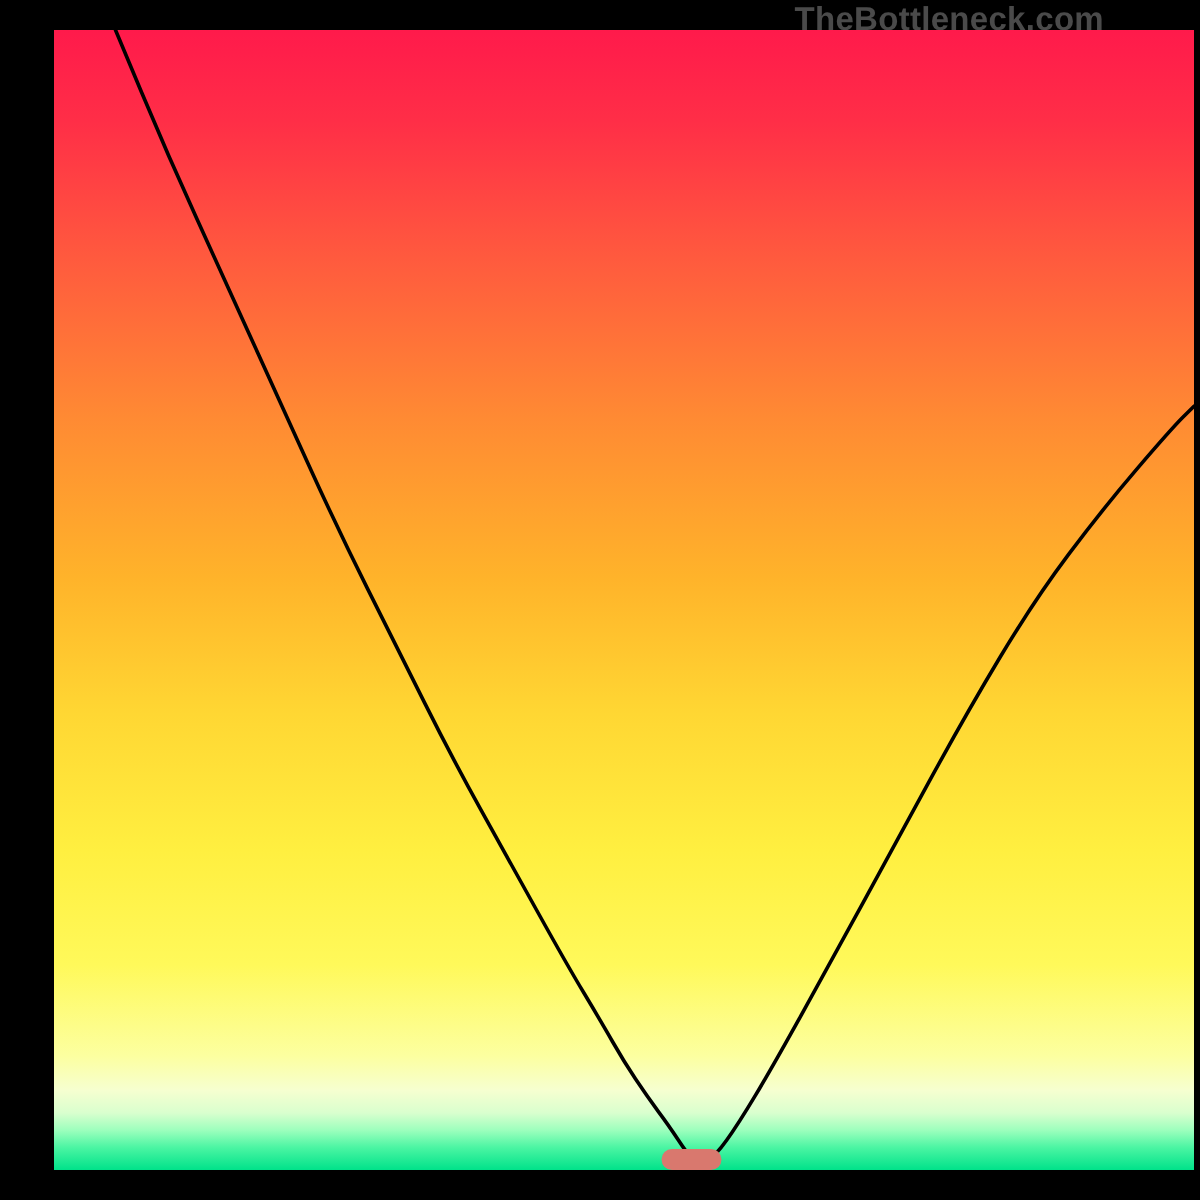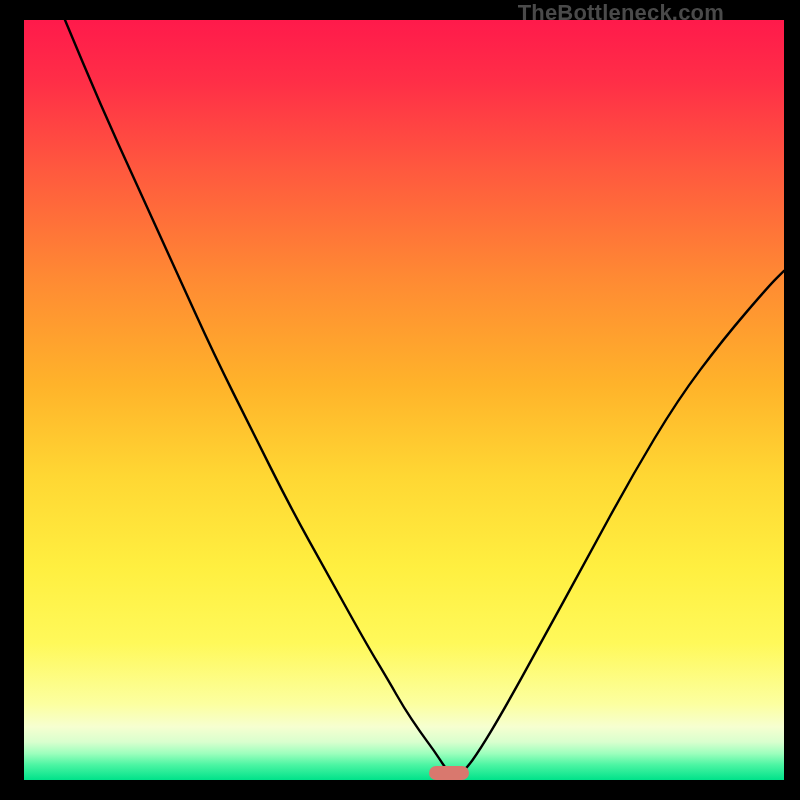--- a/index.html
+++ b/index.html
@@ -6,21 +6,21 @@
     margin: 0;
     padding: 0;
     width: 800px;
     height: 800px;
     background: #000;
     overflow: hidden;
     font-family: Arial, Helvetica, sans-serif;
   }
   .frame {
     position: absolute;
-    left: 4px;
+    left: 16px;
     top: 0;
     width: 724px;
     height: 800px;
     background: #000;
   }
   .plot-area {
     position: absolute;
     left: 20px;
     top: 20px;
     width: 760px;

